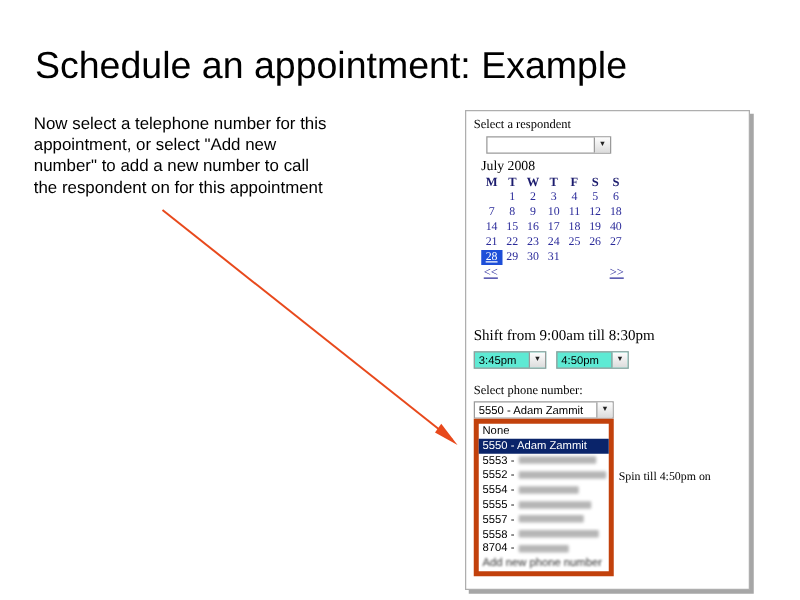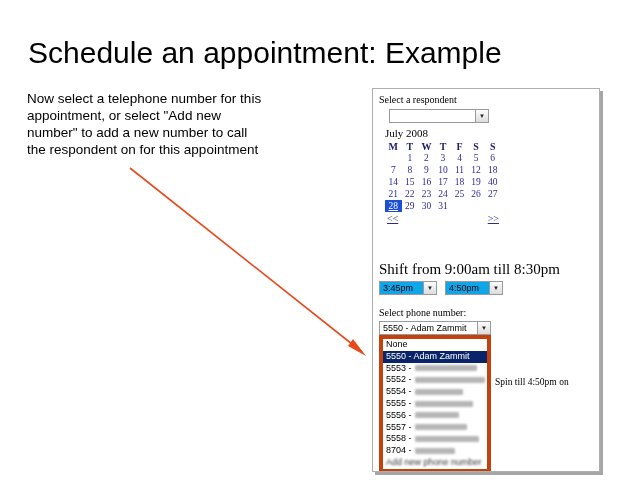--- a/index.html
+++ b/index.html
@@ -148,29 +148,29 @@
     font-size: 10px;
     color: #2b2b9a;
     text-decoration: underline;
   }
   #cal-prev { left: 2px; }
   #cal-next { right: 2px; }
   #shift-text {
     position: absolute;
     left: 6px;
     top: 172px;
-    font-size: 15px;
+    font-size: 12px;
   }
   .time-select {
     position: absolute;
     top: 192px;
     width: 58px; height: 14px;
     font-size: 9px;
     font-family: "Liberation Sans", sans-serif;
-    background: #0ea5e9;
+    background: #5eead4;
     border: 1px solid #9a9a9a;
     box-sizing: border-box;
     display: flex; align-items: center;
   }
   .time-select .sel-text {
     flex: 1; padding-left: 3px; color: #000; white-space: nowrap; overflow: hidden;
   }
   #time-from { left: 6px; }
   #time-to { left: 72px; }
   #phone-label {
@@ -353,21 +353,20 @@
       <span class="drop-arrow">▼</span>
     </div>
 
     <div id="phone-dropdown">
       <div class="opt"><span>None</span></div>
       <div class="opt selected"><span>5550 - Adam Zammit</span></div>
       <div class="opt"><span>5553 -</span><span class="redact" style="width:62px"></span></div>
       <div class="opt"><span>5552 -</span><span class="redact" style="width:70px"></span></div>
       <div class="opt"><span>5554 -</span><span class="redact" style="width:48px"></span></div>
       <div class="opt"><span>5555 -</span><span class="redact" style="width:58px"></span></div>
-      <div class="opt"><span>5556 -</span><span class="redact" style="width:44px"></span></div>
       <div class="opt"><span>5557 -</span><span class="redact" style="width:52px"></span></div>
       <div class="opt"><span>5558 -</span><span class="redact" style="width:64px"></span></div>
       <div class="opt"><span>8704 -</span><span class="redact" style="width:40px"></span></div>
       <div class="opt last"><span>Add new phone number</span></div>
     </div>
 
     <div id="spin-text">Spin till 4:50pm on</div>
 
   </div>
 </div>

